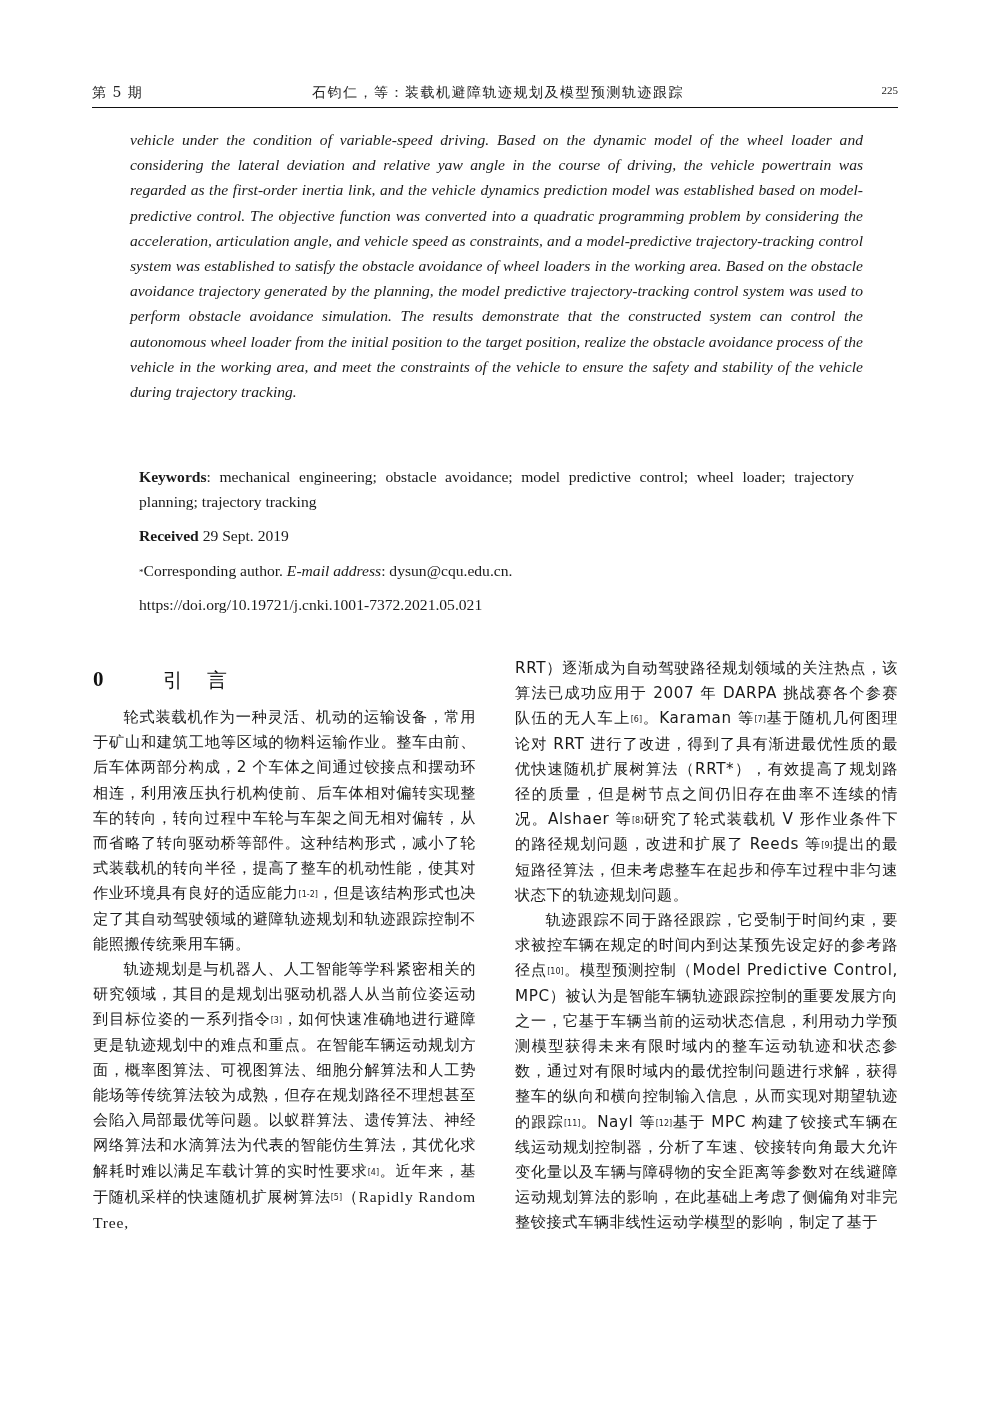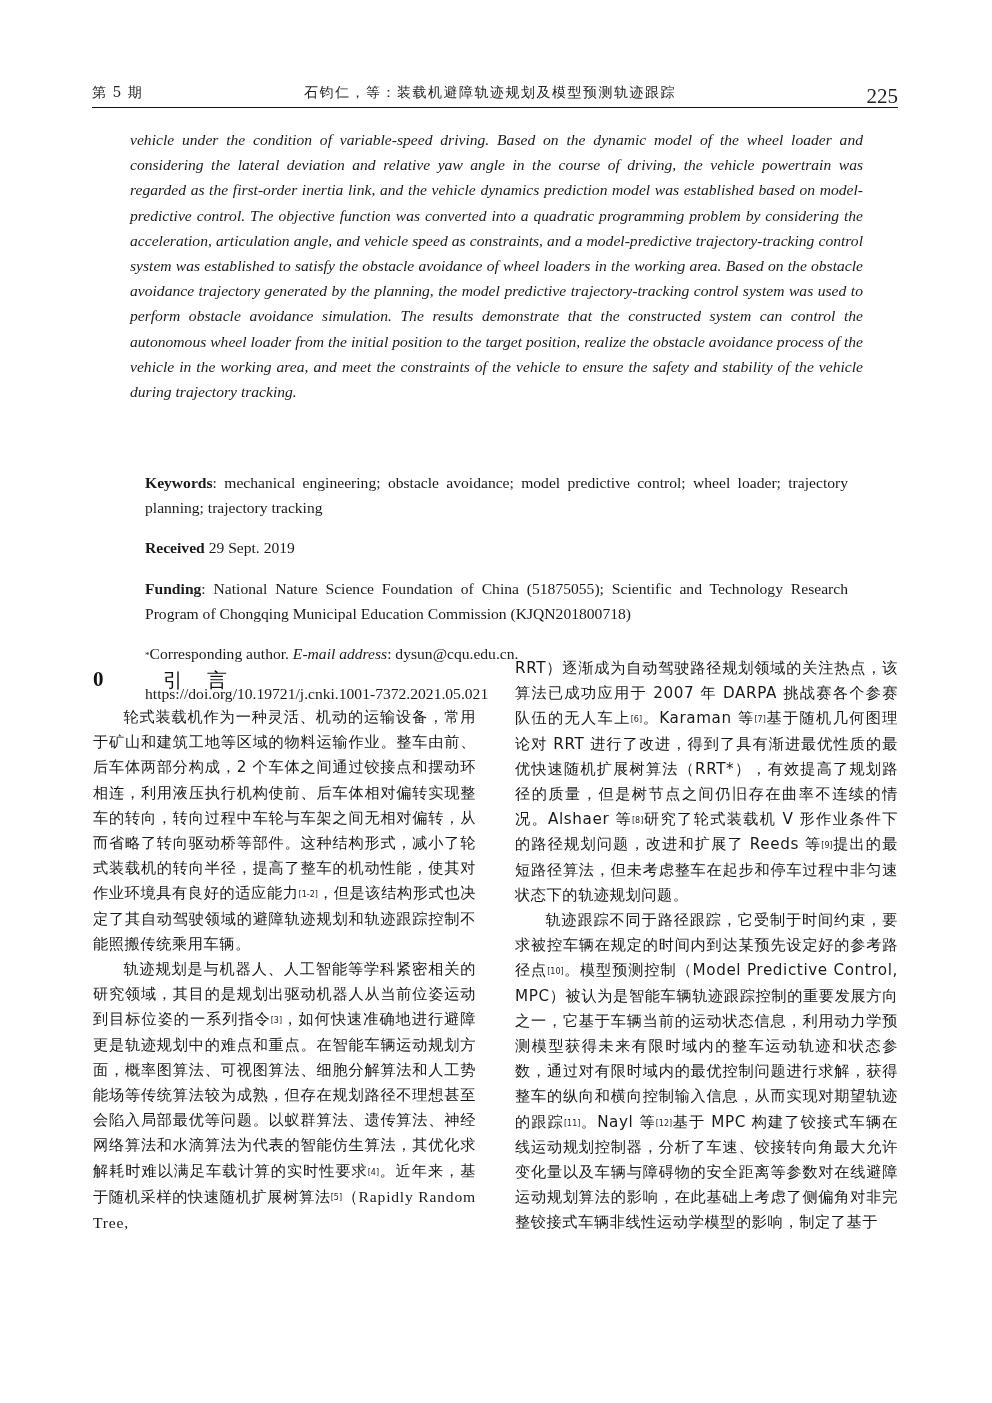--- a/index.html
+++ b/index.html
@@ -2,33 +2,33 @@
 <html><head>
   <meta charset="utf-8">
   <style>
     html, body { margin: 0; padding: 0; background: #ffffff; }
     body { width: 992px; height: 1403px; position: relative; overflow: hidden; color: #1a1a1a; }
     .header {
       position: absolute; left: 92px; top: 80px; width: 806px; height: 26px;
       font-family: "DejaVu Serif", serif; font-size: 14px; color: #222;
     }
     .header .left { position: absolute; left: 0; top: 4px; letter-spacing: 1px; }
-    .header .center { position: absolute; left: 212px; top: 4px; letter-spacing: 1.5px; }
-    .header .right { position: absolute; right: 0; top: 4px; font-family: "Liberation Serif", serif; font-size: 21px; }
+    .header .center { position: absolute; left: 220px; top: 4px; letter-spacing: 1.5px; }
+    .header .right { position: absolute; right: 0; top: 4px; font-family: "Liberation Serif", serif; font-size: 11px; }
     .header-rule { position: absolute; left: 92px; top: 107px; width: 806px; height: 0; border-top: 1.6px solid #111; }
 
     .abstract {
       position: absolute; left: 130px; top: 127px; width: 733px;
       font-family: "Liberation Serif", serif; font-size: 15.6px; line-height: 25.2px;
       text-align: justify; color: #1a1a1a;
     }
     .abstract p { margin: 0; font-style: italic; }
     .meta { position: absolute; left: 130px; top: 455px; width: 733px;
       font-family: "Liberation Serif", serif; font-size: 15.6px; line-height: 25.2px; text-align: justify; }
-    .meta p { margin: 15px; }
+    .meta p { margin: 9px; }
     .meta b { font-weight: bold; }
     .meta i { font-style: italic; }
     .meta sup { font-size: 9px; vertical-align: top; position: relative; top: 2px; }
 
     .col {
       position: absolute; width: 383px;
       font-family: "DejaVu Sans", sans-serif; font-size: 15.2px; line-height: 25.2px;
       text-align: justify; color: #1a1a1a; letter-spacing: 0.6px;
     }
     .col-left { left: 93px; top: 705px; }
@@ -55,21 +55,20 @@
 </div>
 <div class="header-rule"></div>
 
 <div class="abstract">
   <p>vehicle under the condition of variable-speed driving. Based on the dynamic model of the wheel loader and considering the lateral deviation and relative yaw angle in the course of driving, the vehicle powertrain was regarded as the first-order inertia link, and the vehicle dynamics prediction model was established based on model-predictive control. The objective function was converted into a quadratic programming problem by considering the acceleration, articulation angle, and vehicle speed as constraints, and a model-predictive trajectory-tracking control system was established to satisfy the obstacle avoidance of wheel loaders in the working area. Based on the obstacle avoidance trajectory generated by the planning, the model predictive trajectory-tracking control system was used to perform obstacle avoidance simulation. The results demonstrate that the constructed system can control the autonomous wheel loader from the initial position to the target position, realize the obstacle avoidance process of the vehicle in the working area, and meet the constraints of the vehicle to ensure the safety and stability of the vehicle during trajectory tracking.</p>
 </div>
 
 <div class="meta">
   <p><b>Keywords</b><span>: </span><span>mechanical engineering; obstacle avoidance; model predictive control; wheel loader; trajectory planning; trajectory tracking</span></p>
   <p><b>Received</b><span> 29 Sept. 2019</span></p>
-  <p><b>Funding</b><span>: </span><span>National Nature Science Foundation of China (51875055); Scientific and Technology Research Program of Chongqing Municipal Education Commission (KJQN201800718)</span></p>
   <p><sup>*</sup><span>Corresponding author. </span><i>E-mail address</i><span>: dysun@cqu.edu.cn.</span></p>
   <p>https://doi.org/10.19721/j.cnki.1001-7372.2021.05.021</p>
 </div>
 
 <div class="section-heading">
   <span class="num">0</span>
   <span class="title">引言</span>
 </div>
 
 <div class="col col-left">

